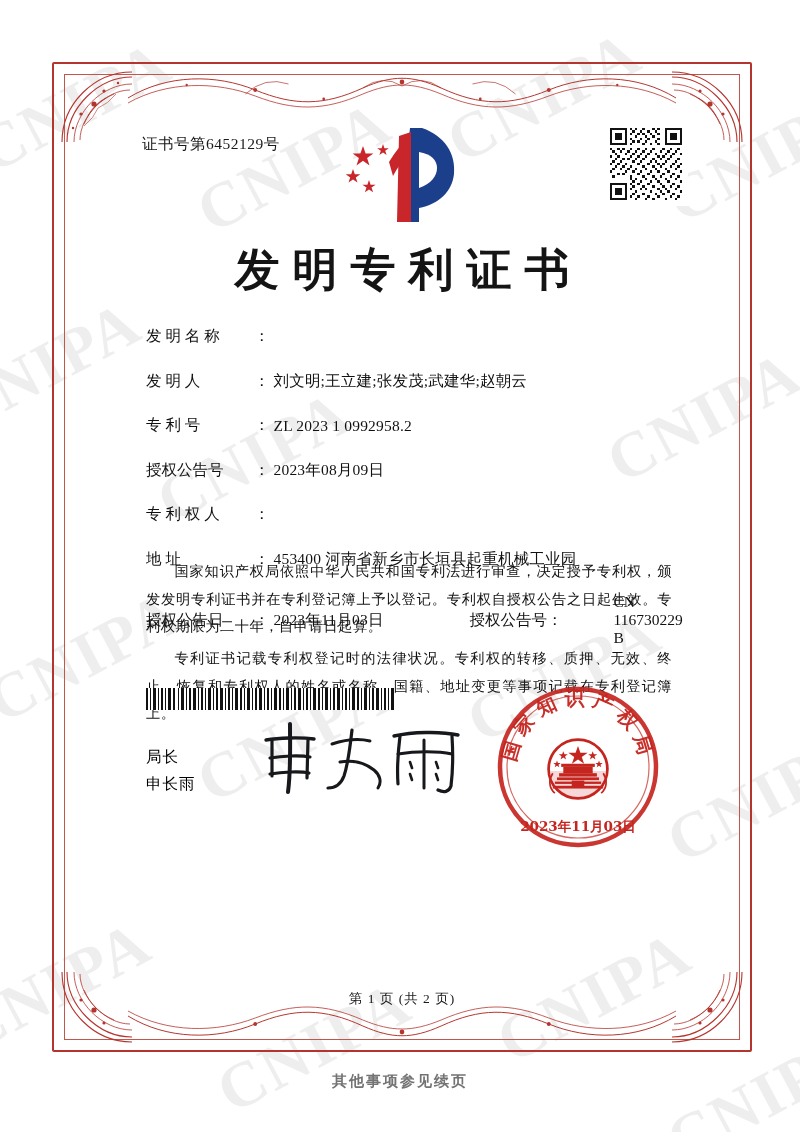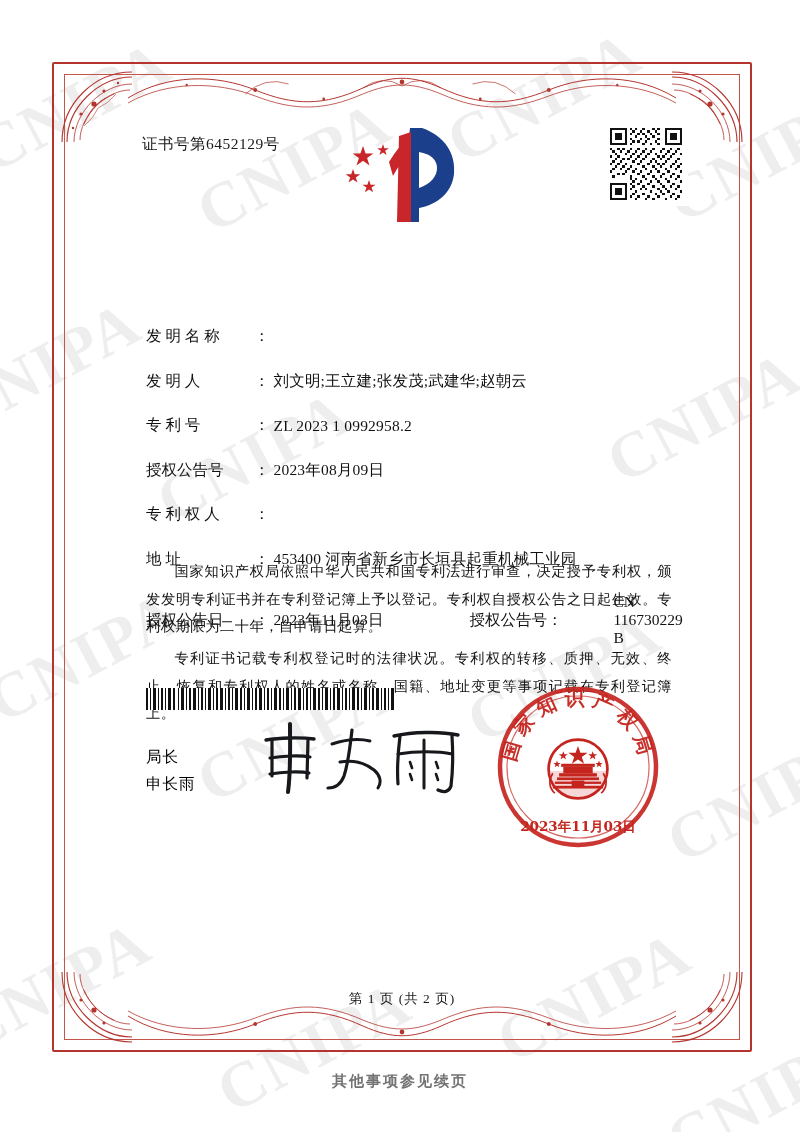--- a/index.html
+++ b/index.html
@@ -608,20 +608,21 @@
           <g fill="#c8262a">
             <polygon points="36,24 38.6,31.4 46.4,31.4 40.1,36 42.5,43.4 36,38.8 29.5,43.4 31.9,36 25.6,31.4 33.4,31.4"></polygon>
             <polygon points="26,47 27.8,52.2 33.3,52.2 28.8,55.4 30.5,60.6 26,57.4 21.5,60.6 23.2,55.4 18.7,52.2 24.2,52.2"></polygon>
             <polygon points="42,58 43.6,62.7 48.6,62.7 44.5,65.6 46.1,70.3 42,67.4 37.9,70.3 39.5,65.6 35.4,62.7 40.4,62.7"></polygon>
             <polygon points="56,22 57.4,26.2 61.8,26.2 58.2,28.8 59.6,33 56,30.4 52.4,33 53.8,28.8 50.2,26.2 54.6,26.2"></polygon>
           </g>
         </svg>
       </div>
     </div>
 
+    <div class="title">发明专利证书</div>
 
     <div class="fields">
 
       <div class="field-row">
         <span class="field-label">发 明 名 称</span>
         <span class="field-colon">：</span>
       </div>
 
       <div class="field-row">
         <span class="field-label">发  明  人</span>

